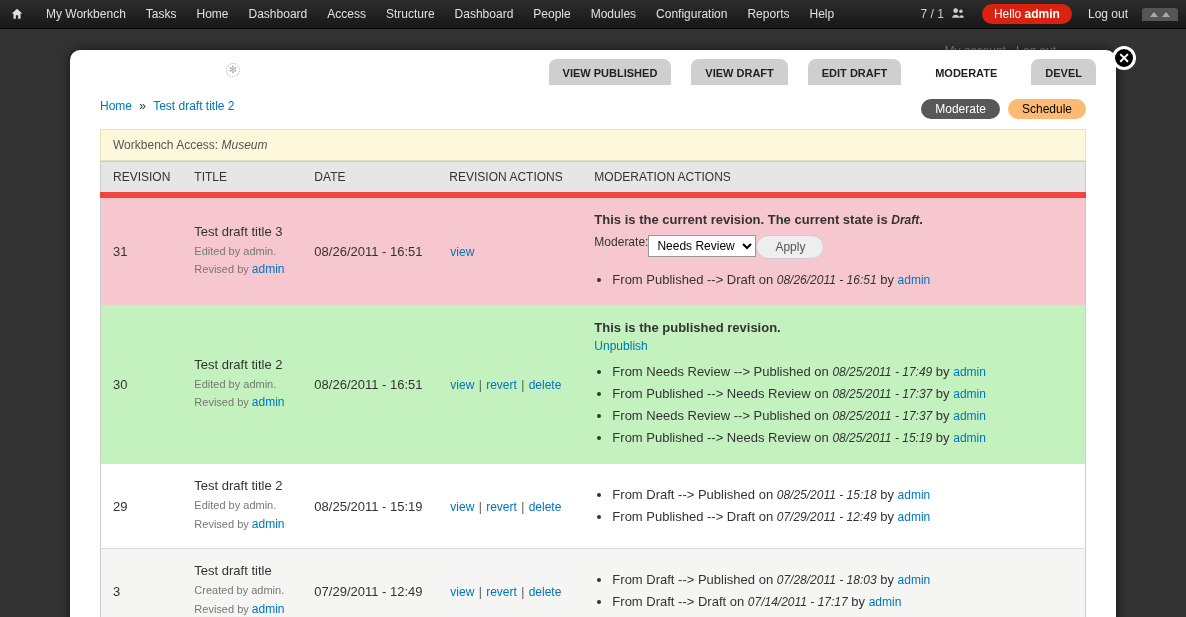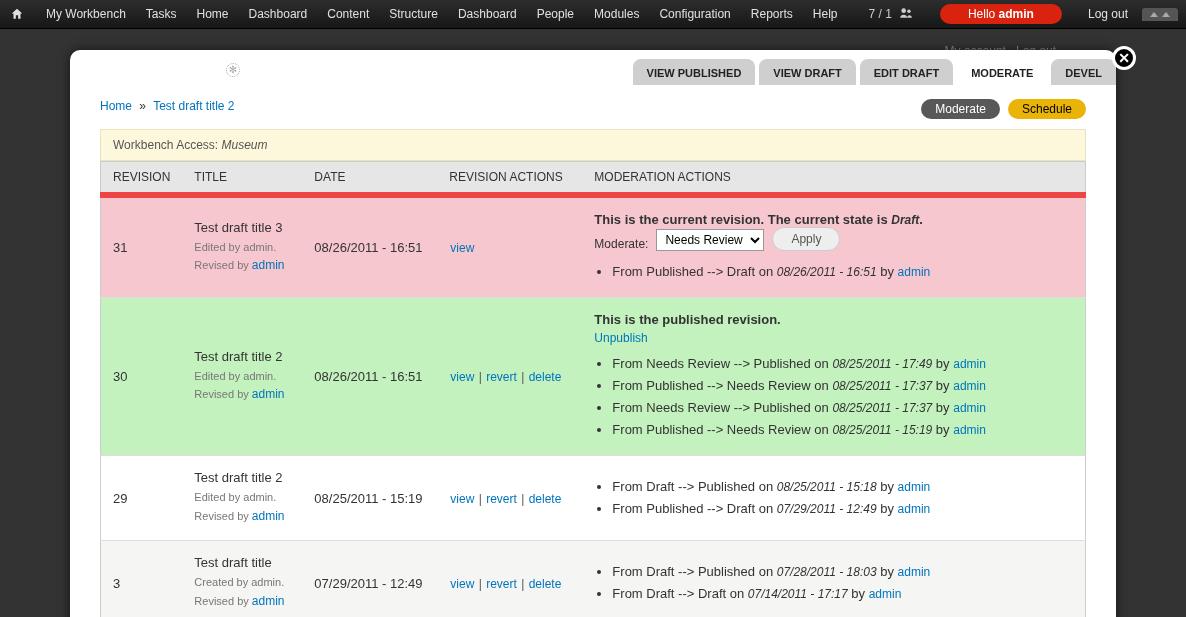--- a/index.html
+++ b/index.html
@@ -5,69 +5,69 @@
   *{box-sizing:border-box;margin:0;padding:0;font-family:"Lucida Grande","Lucida Sans Unicode",Arial,sans-serif;font-size:12px}
   body{background:#333;width:1186px;height:617px;overflow:hidden;position:relative}
   a{color:#0074bd;text-decoration:none;cursor:pointer}
 
   
   .admin-bar{height:29px;background:linear-gradient(#2d2d2d,#171717);display:flex;align-items:center;padding:0 8px;color:#ccc;border-bottom:1px solid #000}
   .admin-bar .home{width:18px;height:18px;display:flex;align-items:center;justify-content:center;margin-right:10px}
   .admin-bar .m{padding:0 10px;line-height:29px;cursor:pointer;color:#e0e0e0}
   .admin-bar .spacer{flex:1}
   .admin-bar .count{color:#ccc;margin-right:6px}
-  .admin-bar .hello{background:#d9230f;border-radius:10px;padding:3px 28px;color:#fff;margin:0 26px}
+  .admin-bar .hello{background:#d9230f;border-radius:10px;padding:3px 12px;color:#fff;margin:0 16px}
   .admin-bar .hello b{font-weight:bold}
   .admin-bar .logout{color:#e0e0e0;margin-right:6px;cursor:pointer}
   .admin-bar .rcol{margin-left:8px;background:#555;border-radius:3px 3px 0 0;padding:4px 8px;display:flex;gap:4px}
   .admin-bar .rcol span{width:0;height:0;border-left:4px solid transparent;border-right:4px solid transparent;border-bottom:5px solid #aaa;display:inline-block}
 
   
   .ghost{position:absolute;top:50px;left:110px;color:#666;font-size:28px;z-index:0;font-family:Georgia,serif;letter-spacing:-.5px}
   .user-links{position:absolute;top:44px;right:130px;color:#777;font-size:12px;z-index:0}
   .user-links span{color:#888;cursor:pointer}
 
   
   .overlay{position:absolute;top:50px;left:70px;right:70px;background:#fff;border-radius:10px 10px 0 0;box-shadow:0 0 12px rgba(0,0,0,.6);z-index:5;min-height:555px}
   .overlay-close{position:absolute;top:-4px;right:-20px;width:24px;height:24px;background:#000;border:3px solid #fff;border-radius:50%;color:#fff;display:flex;align-items:center;justify-content:center;font-weight:bold;cursor:pointer;font-size:14px;z-index:10}
 
   
   .ov-head{display:flex;align-items:flex-end;height:35px}
   .ov-title{flex:1;color:#fff;font-size:22px;font-weight:normal;padding:0 0 6px 24px;display:flex;align-items:center;gap:10px;position:relative;top:-2px;font-family:"Lucida Grande",sans-serif}
   .ov-title .gear{width:14px;height:14px;border:1px dotted #aaa;border-radius:50%;display:inline-flex;align-items:center;justify-content:center;color:#aaa;font-size:10px;line-height:1}
-  .ov-tabs{display:flex;gap:4px;}
+  .ov-tabs{display:flex;gap:20px;margin-right:20px}
   .ov-tabs .t{background:#cfcfcf;border-radius:8px 8px 0 0;padding:8px 14px 6px;font-weight:bold;font-size:11px;cursor:pointer;color:#222}
   .ov-tabs .t.active{background:#fff}
 
   .ov-body{background:#fff;padding:14px 30px 30px;border-radius:0 0 0 0}
 
   .crumb-row{display:flex;align-items:flex-start;margin-bottom:10px}
   .crumbs{flex:1;font-size:12px}
   .crumbs .sep{color:#333;margin:0 4px}
   .pills{display:flex;gap:8px}
-  .pill{background:#eab308;border-radius:11px;padding:3px 14px;font-size:12px;cursor:pointer}
+  .pill{background:#fdba74;border-radius:11px;padding:3px 14px;font-size:12px;cursor:pointer}
   .pill.active{background:#585858;color:#fff}
 
   .access-bar{background:#fdf8dc;border:1px solid #e9e4be;padding:8px 12px;color:#555;font-size:12px}
   .access-bar i{font-style:italic}
 
   table.rev{width:100%;border-collapse:collapse;border:1px solid #ccc}
   table.rev th{background:#e6e6e6;border-bottom:6px solid #ef4444;text-align:left;padding:8px 12px;font-weight:normal;color:#333;font-size:12px}
   table.rev td{padding:14px 12px;vertical-align:middle;border-bottom:1px solid #ddd;font-size:13px;color:#333}
   tr.current td{background:#f7c7cf}
   tr.published td{background:#c4f2bf}
   tr.zebra td{background:#f5f5f3}
 
   .t-title{font-size:13px;margin-bottom:4px}
   .t-meta{color:#777;font-size:11px;line-height:1.6}
 
   .mod-bold{font-weight:bold;font-size:13px}
   .mod-bold i{font-style:italic}
 
-  .mod-row{display:flex;align-items:flex-end;gap:8px;margin:0 0 10px}
+  .mod-row{display:flex;align-items:flex-start;margin:8px 0 10px}
   .mod-row select{border:1px solid #999;background:#fff;padding:2px 4px;font-size:12px;height:22px}
   .mod-row .apply{background:#eee;border:1px solid #ccc;border-radius:14px;padding:4px 18px;cursor:pointer;font-size:12px;color:#555}
 
   ul.hist{list-style:disc;margin-left:18px}
   ul.hist li{font-size:13px;line-height:1.7;color:#333}
   ul.hist li i{font-style:italic}
 
   .ra a{margin:0 1px}
   .ra .sep{color:#555}
 
@@ -86,21 +86,21 @@
   <div class="home">
     <svg width="14" height="14" viewBox="0 0 24 24" fill="#e0e0e0">
         <path d="M12 3l9 8h-3v9h-4v-6H10v6H6v-9H3z"></path>
       </svg>
   </div>
   <div id="admin-items" style="display:flex">
       <div class="m">My Workbench</div>
       <div class="m">Tasks</div>
       <div class="m">Home</div>
       <div class="m">Dashboard</div>
-      <div class="m">Content</div>
+      <div class="m">Access</div>
       <div class="m">Structure</div>
       <div class="m">Dashboard</div>
       <div class="m">People</div>
       <div class="m">Modules</div>
       <div class="m">Configuration</div>
       <div class="m">Reports</div>
       <div class="m">Help</div>
     </div>
   <div class="spacer"></div>
   <span class="count">7 / 1</span>

